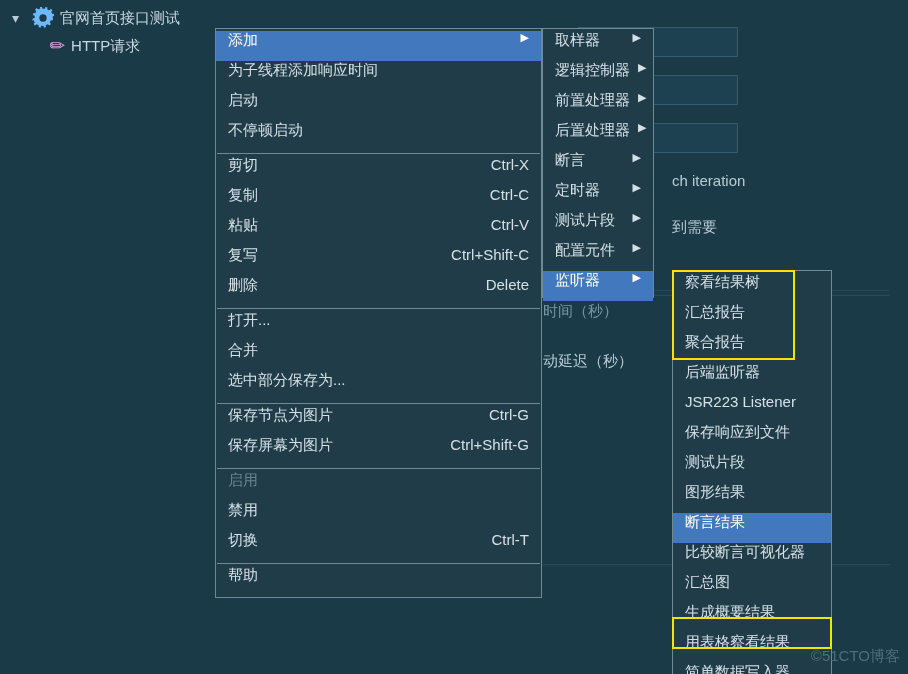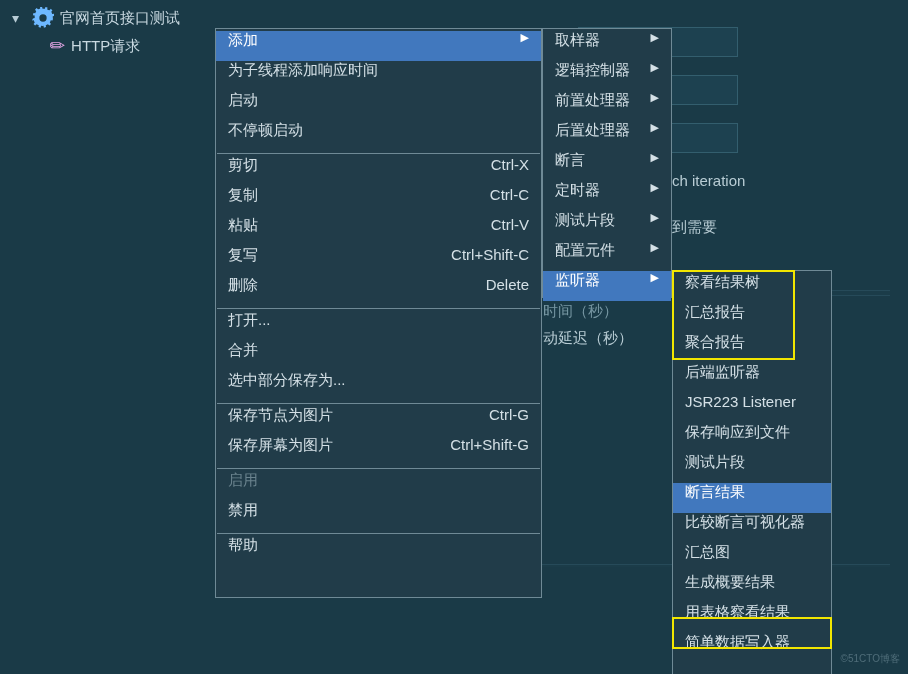--- a/index.html
+++ b/index.html
@@ -36,36 +36,36 @@
   .pane-mid  { left: 490px; top: 290px; width: 400px; height: 6px; border-top:1px solid #264a59; border-bottom:1px solid #264a59;}
   .pane-mid2 { left: 490px; top: 564px; width: 400px; height: 3px; border-top:1px solid #264a59;}
   .bg-label { position: absolute; color: #b8ccd4; }
 
   
   .cmenu {
     position: absolute; background: #213c49;
     border: 1px solid #6f8a96; padding: 2px 0;
   }
   .cmenu-main { left: 215px; top: 28px; width: 327px; height: 570px; }
-  .cmenu-sub  { left: 542px; top: 28px; width: 130px; height: 270px; }
+  .cmenu-sub  { left: 542px; top: 28px; width: 112px; height: 270px; }
   .cmenu-sub2 { left: 672px; top: 270px; width: 160px; height: 479px; }
 
   .mi {
     display: flex; align-items: flex-start; justify-content: space-between;
     height: 30px; padding: 0 12px; color: #d4e0e6; white-space: nowrap;
   }
   .mi.short { height: 30px; }
   .mi.highlight { background: #4178be; color: #ffffff; }
   .mi.disabled { color: #6a838e; }
   .mi .arrow { font-size: 11px; color: inherit; margin-left: 8px;}
   .sep { height: 1px; margin: 2px 1px; background: #6f8a96; }
   .boxed-top { position:absolute; left:672px; top:270px; width:123px; height:90px; border:2px solid #f2e600; pointer-events:none;}
   .boxed-bot { position:absolute; left:672px; top:617px; width:160px; height:32px; border:2px solid #f2e600; pointer-events:none;}
 
-  .watermark { position:absolute; right:8px; bottom:8px; color:#4f6d79; font-size:10px;}
+  .watermark { position:absolute; right:8px; bottom:8px; color:#4f6d79; font-size:15px;}
 </style>
 </head>
 <body>
 
 <div class="form">
   <div class="frow">
     <span class="lbl"> </span>
     <input class="field" value="1" style="">
   </div>
   <div class="frow">
@@ -73,21 +73,21 @@
     <input class="field" value="1" style="">
   </div>
   <div class="frow">
     <span class="lbl">永远</span>
     <input class="field" value="1" style="">
   </div>
 </div>
 <span class="bg-label" style="left:672px; top:172px;">ch iteration</span>
 <span class="bg-label" style="left:672px; top:218px;">到需要</span>
 <span class="bg-label" style="left:543px; top:302px; color:#7797a3;">时间（秒）</span>
-<span class="bg-label" style="left:543px; top:329px;">动延迟（秒）</span>
+<span class="bg-label" style="left:543px; top:352px;">动延迟（秒）</span>
 <div class="pane-mid"></div>
 <div class="pane-mid2"></div>
 
 <div class="tree">
   <div class="tree-row">
     <span class="toggle">▾</span>
     <svg class="gear-svg" viewBox="0 0 24 24">
       <path d="M12 8a4 4 0 100 8 4 4 0 000-8zm9 4l2 .5-.6 2.3-2-.3a9 9 0 01-1 2.4l1.3 1.6-1.7 1.7-1.6-1.3a9 9 0 01-2.4 1l.3 2-2.3.6-.5-2a9 9 0 01-2.6 0l-.5 2-2.3-.6.3-2a9 9 0 01-2.4-1l-1.6 1.3-1.7-1.7 1.3-1.6a9 9 0 01-1-2.4l-2 .3L1 12.5l2-.5a9 9 0 010-2.6l-2-.5L1.6 6.6l2 .3a9 9 0 011-2.4L3.3 2.9 5 1.2l1.6 1.3a9 9 0 012.4-1l-.3-2L11 0l.5 2a9 9 0 012.6 0l.5-2 2.3.6-.3 2a9 9 0 012.4 1L20.6 2l1.7 1.7-1.3 1.6a9 9 0 011 2.4l2-.3.6 2.3-2 .5a9 9 0 010 2.6z" fill="#6eb8ff"></path>
     </svg>
     <span>官网首页接口测试</span>
@@ -152,20 +152,24 @@
       <span>保存屏幕为图片</span>
       <span>Ctrl+Shift-G</span>
     </div>
   <div class="sep"></div>
   <div class="mi disabled">
       <span>启用</span>
     </div>
   <div class="mi">
       <span>禁用</span>
     </div>
+  <div class="mi">
+      <span>切换</span>
+      <span>Ctrl-T</span>
+    </div>
   <div class="sep"></div>
   <div class="mi">
       <span>帮助</span>
     </div>
 </div>
 
 <div class="cmenu cmenu-sub">
   <div class="mi short">
       <span>取样器</span>
       <span class="arrow">▶</span>
@@ -219,20 +223,23 @@
     </div>
   <div class="mi short">
       <span>JSR223 Listener</span>
     </div>
   <div class="mi short">
       <span>保存响应到文件</span>
     </div>
   <div class="mi short">
       <span>测试片段</span>
     </div>
+  <div class="mi short">
+      <span>图形结果</span>
+    </div>
   <div class="mi short highlight">
       <span>断言结果</span>
     </div>
   <div class="mi short">
       <span>比较断言可视化器</span>
     </div>
   <div class="mi short">
       <span>汇总图</span>
     </div>
   <div class="mi short">

